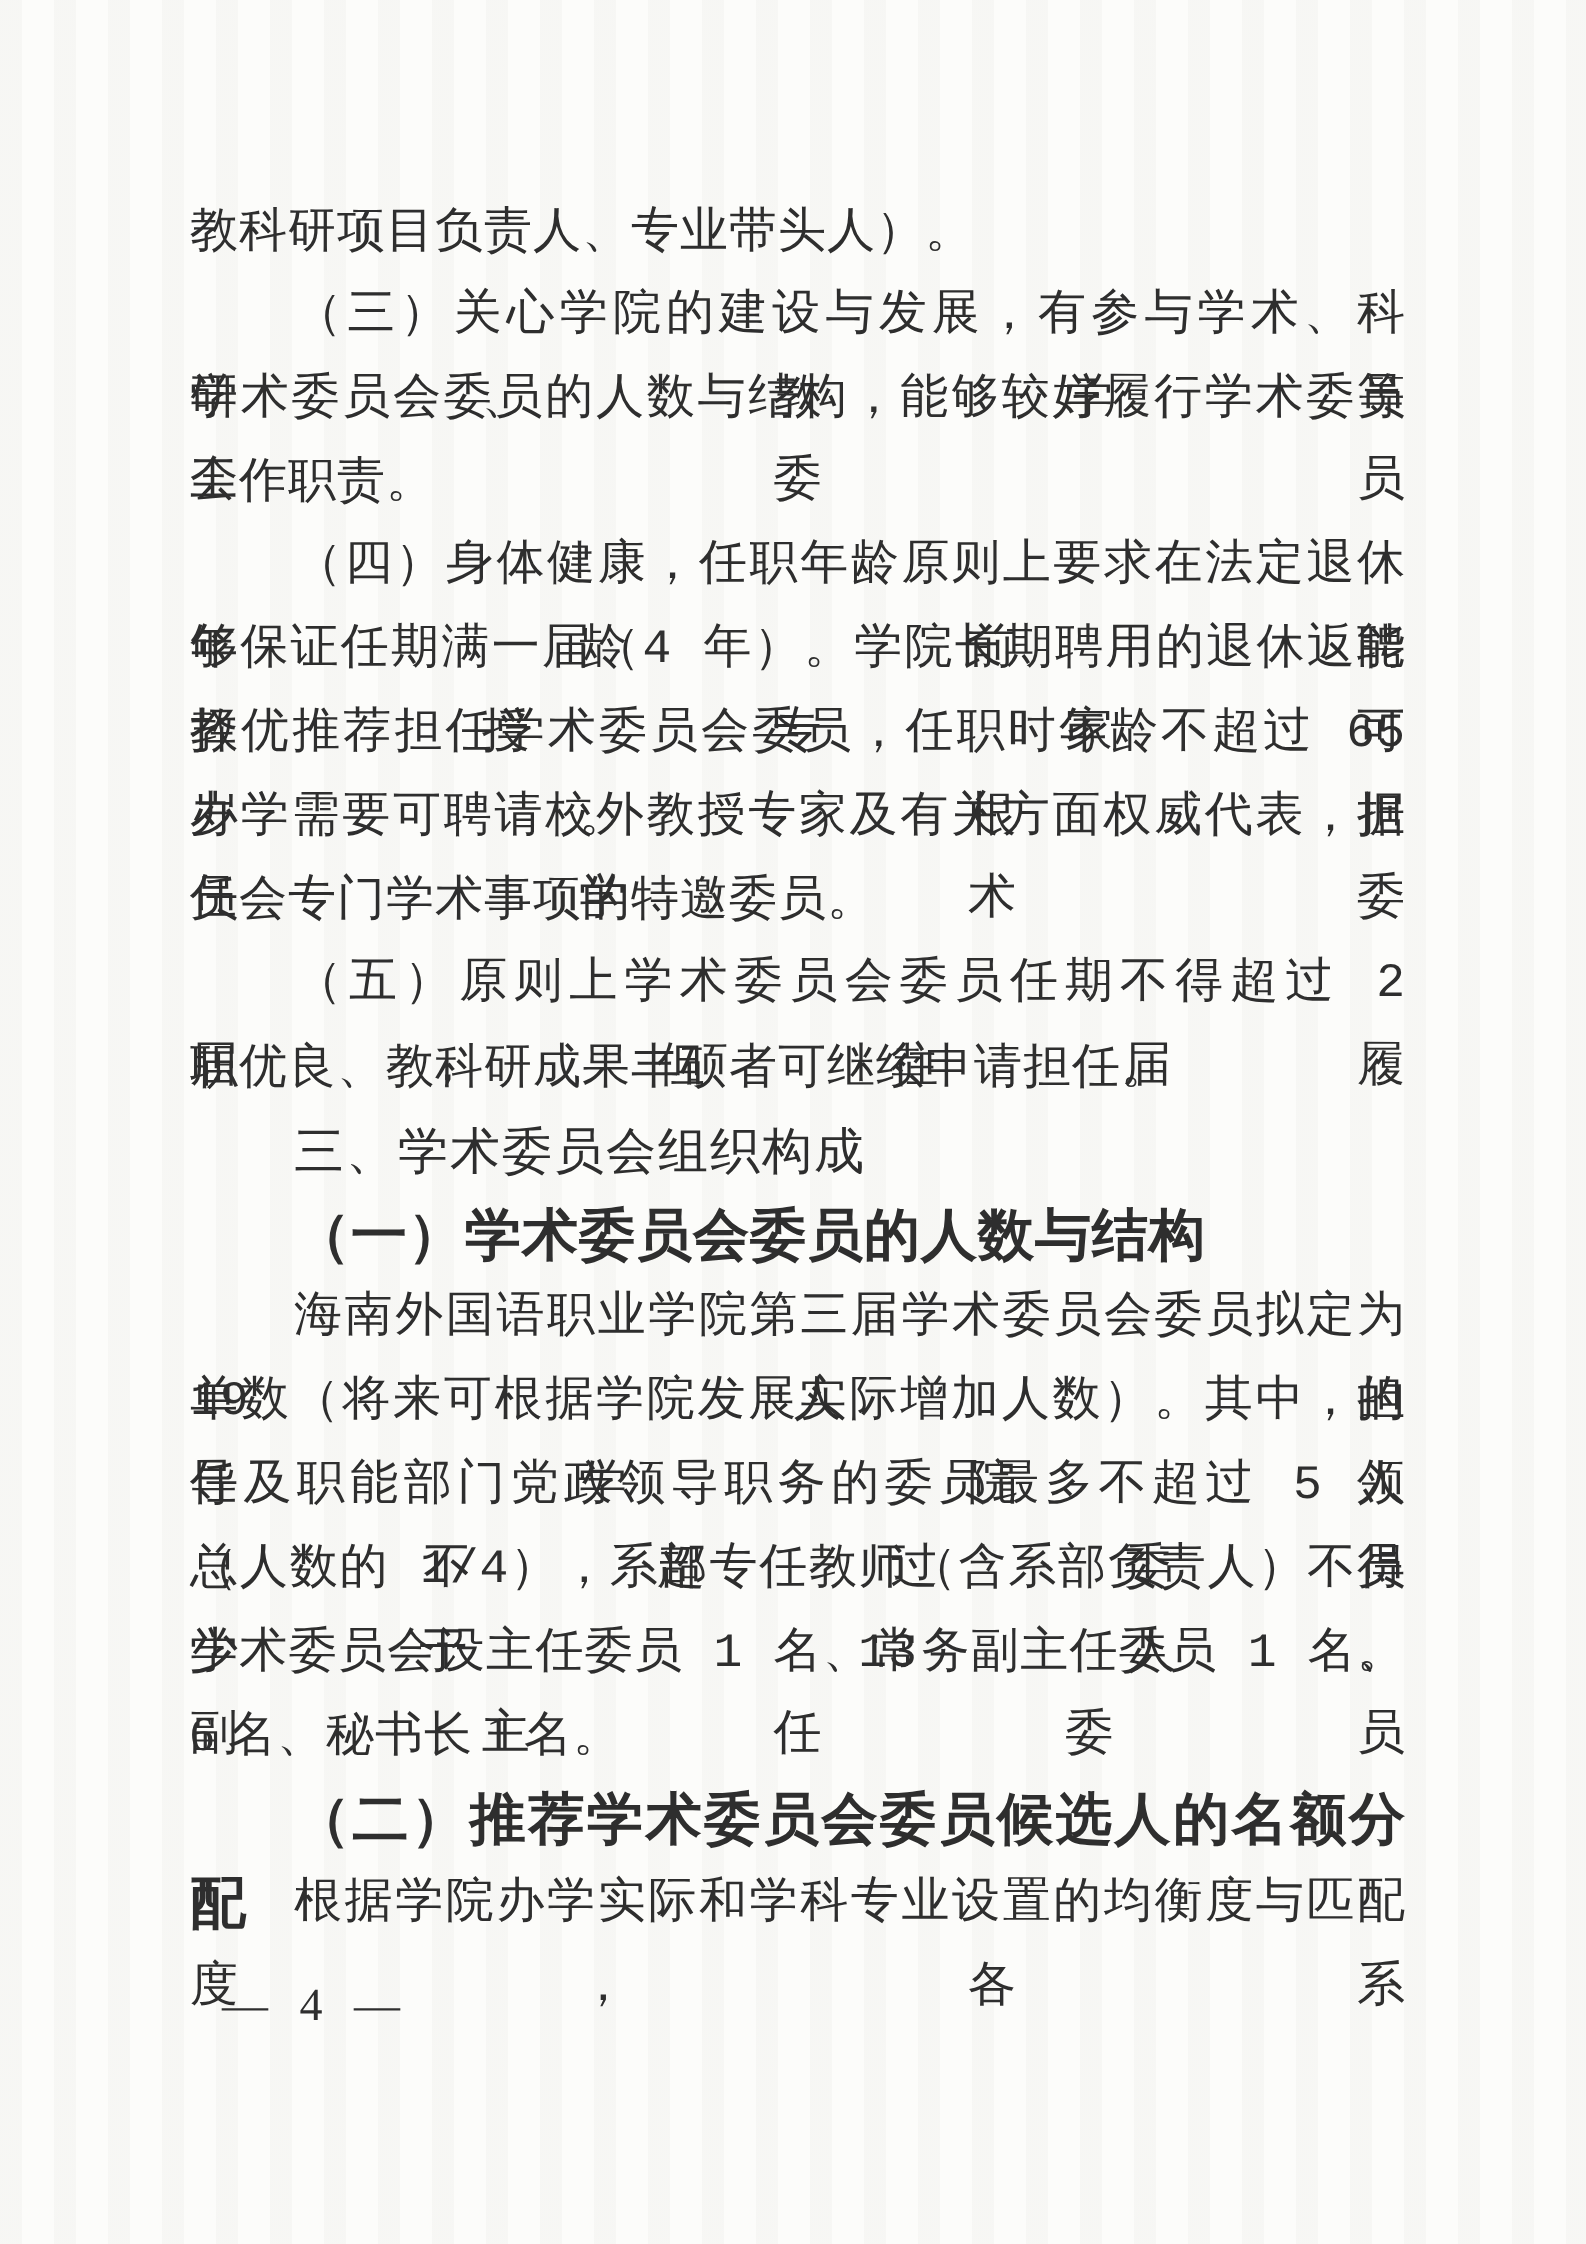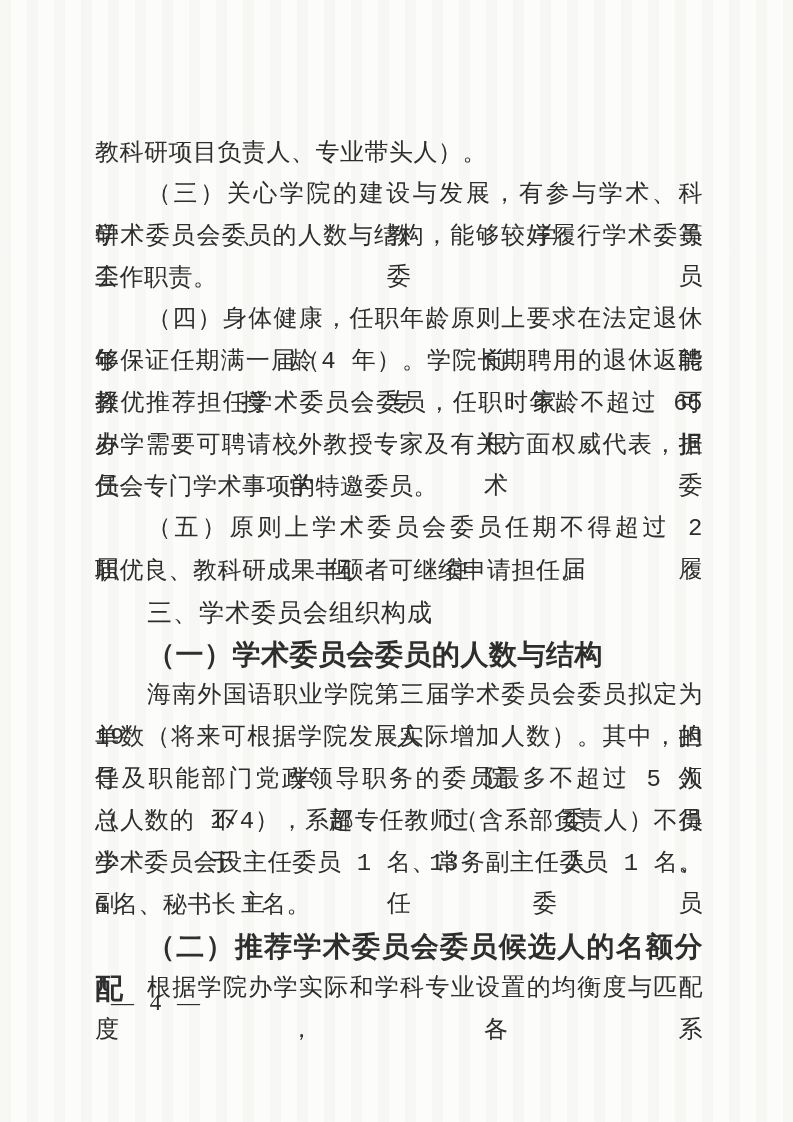--- a/index.html
+++ b/index.html
@@ -20,21 +20,20 @@
       rgba(255,255,255,0) 11px,
       rgba(255,255,255,0) 27px
     );
     font-family: "Liberation Serif", serif;
   }
   .content {
     position: absolute;
     left: 95px;
     top: 96px;
     width: 608px;
-    margin-top: 36px;
   }
   .line {
     height: 41.8px;
     line-height: 41.8px;
     font-size: 24px;
     color: #2e2e2e;
     text-align: justify;
     text-align-last: left;
     letter-spacing: 0.5px;
   }

